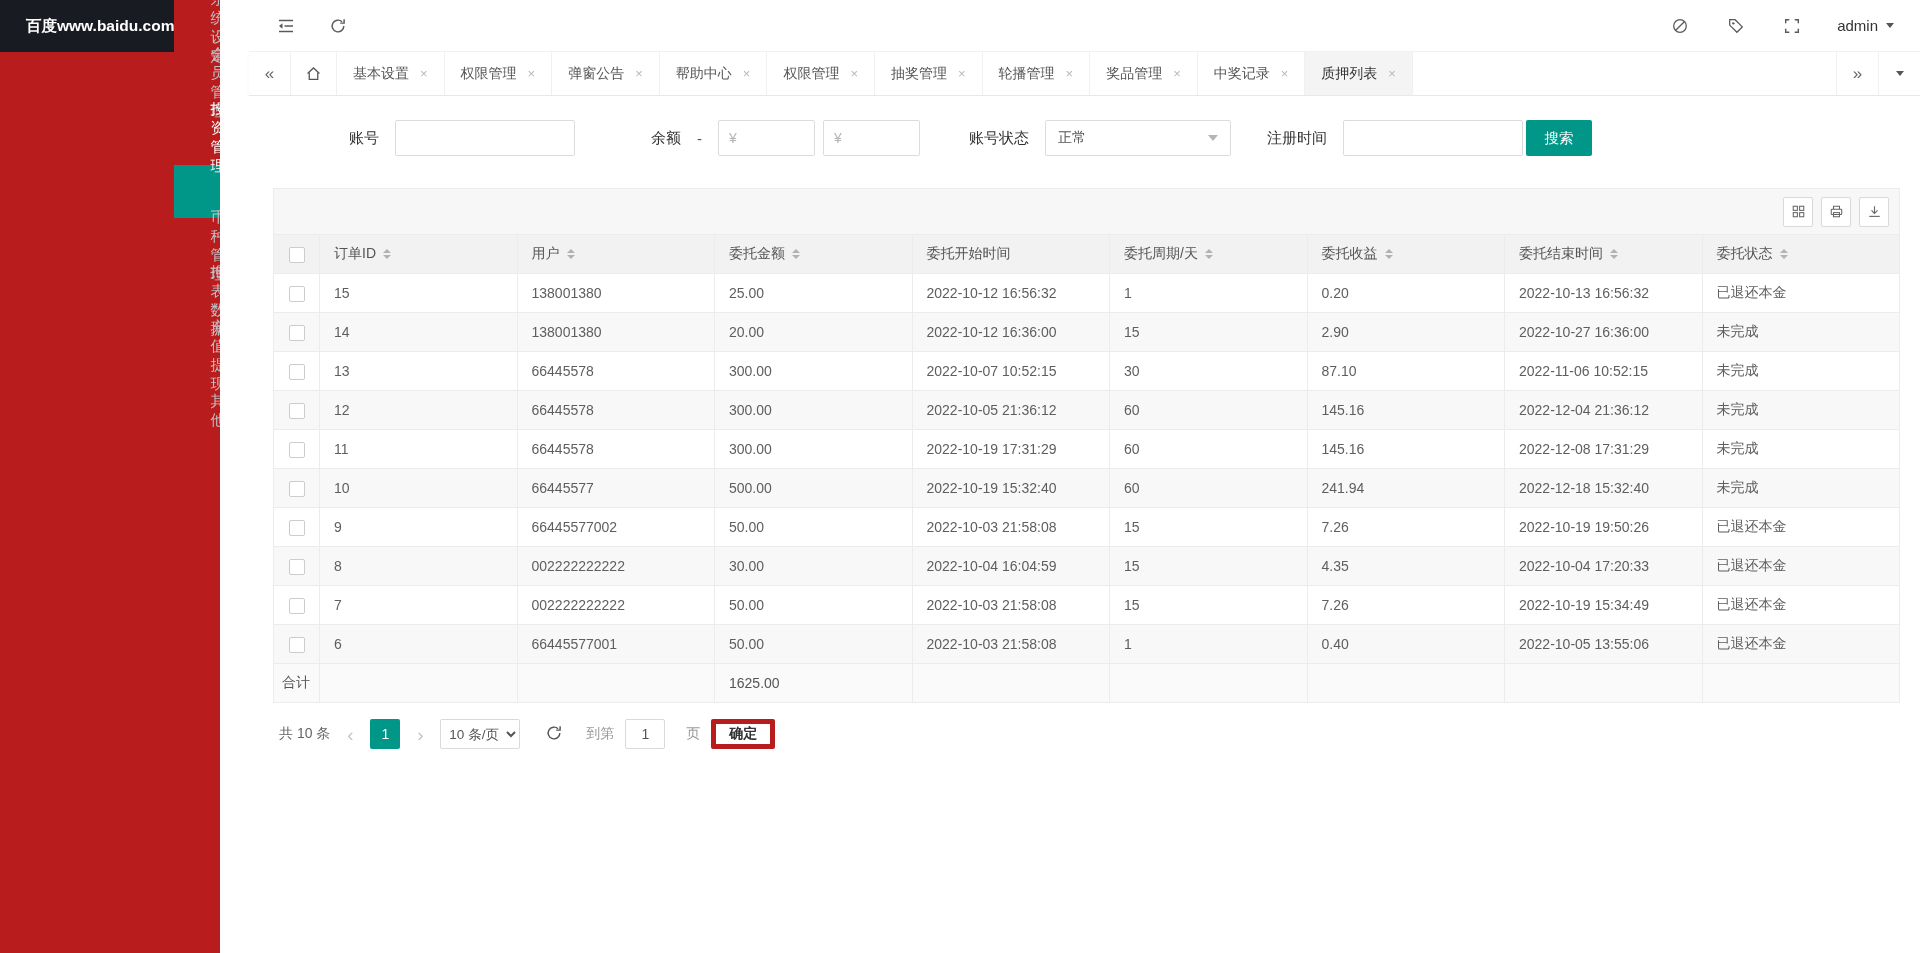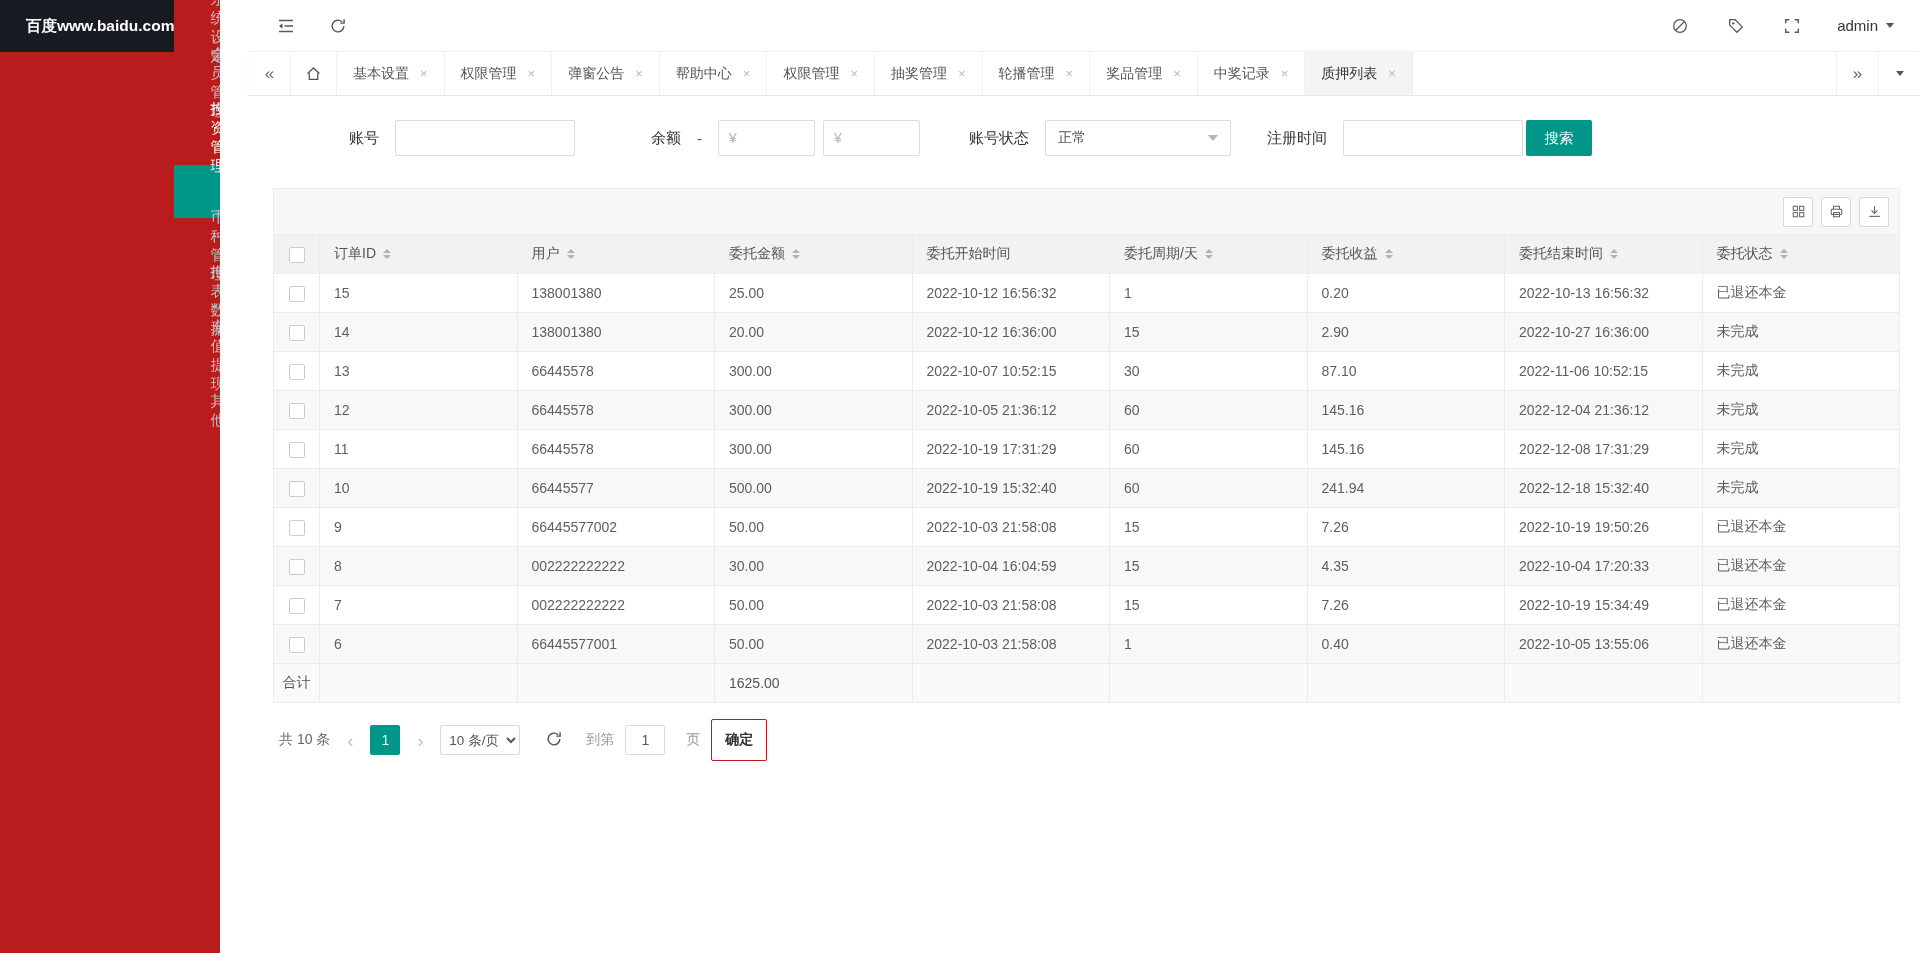--- a/index.html
+++ b/index.html
@@ -61,37 +61,37 @@
   
   .table-toolbar { height: 46px; background: #f7f7f7; border: 1px solid #ececec; border-bottom: none; display: flex; align-items: center; justify-content: flex-end; gap: 8px; padding: 0 10px; }
   .tool-btn { width: 30px; height: 30px; background: #fff; border: 1px solid #d9d9d9; border-radius: 2px; display: flex; align-items: center; justify-content: center; color: #666; cursor: pointer; }
 
   table { width: 100%; border-collapse: collapse; table-layout: fixed; font-size: 14px; }
   th, td { border: 1px solid #ececec; height: 39px; padding: 0 14px; text-align: left; font-weight: normal; color: #5e5e5e; overflow: hidden; white-space: nowrap; }
   thead th { background: #f2f2f2; color: #555; }
   tbody tr:nth-child(even) td { background: #f8f8f8; }
   tfoot td { background: #fafafa; color: #555; }
   .col-check { width: 46px; text-align: center; padding: 0; }
-  tfoot td:first-child { padding: 0 8px; text-align: center; }
+  tfoot td:first-child { padding: 0 8px; }
   input[type="checkbox"] { appearance: none; width: 16px; height: 16px; border: 1px solid #ccc; border-radius: 2px; background: #fff; vertical-align: middle; cursor: pointer; }
   .th-inner { display: flex; align-items: center; }
   .sort-caret { display: inline-flex; flex-direction: column; gap: 2px; margin-left: 7px; cursor: pointer; }
   .sort-caret .cu { width: 0; height: 0; border-left: 4px solid transparent; border-right: 4px solid transparent; border-bottom: 4.5px solid #b2b2b2; }
   .sort-caret .cd { width: 0; height: 0; border-left: 4px solid transparent; border-right: 4px solid transparent; border-top: 4.5px solid #b2b2b2; }
 
   
   .pagination { display: flex; align-items: center; gap: 11px; padding: 16px 0 0 6px; font-size: 14px; color: #666; }
   .pg-arrow { width: 18px; text-align: center; font-size: 19px; color: #c5c5c5; cursor: pointer; line-height: 1; }
   .pg-page { min-width: 30px; height: 30px; display: flex; align-items: center; justify-content: center; border-radius: 2px; cursor: pointer; }
   .pg-page.active { background: #009688; color: #fff; }
   .pg-size { height: 30px; border: 1px solid #d9d9d9; border-radius: 2px; background: #fff; color: #555; font-size: 13.5px; padding: 0 4px; font-family: inherit; outline: none; cursor: pointer; }
   .pg-refresh { display: inline-flex; width: 20px; height: 20px; color: #555; margin-left: 14px; cursor: pointer; }
   .pg-goto-label { margin-left: 10px; color: #999; }
   .pg-goto-input { width: 40px; height: 30px; border: 1px solid #d9d9d9; border-radius: 2px; text-align: center; font-size: 14px; color: #555; outline: none; font-family: inherit; }
-  .pg-confirm { height: 42px; padding: 0 13px; border: 1px solid #b91c1c; border-radius: 2px; background: #fff; color: #333; font-size: 14px; font-weight: 600; cursor: pointer; font-family: inherit; }
+  .pg-confirm { height: 30px; padding: 0 13px; border: 5px solid #b91c1c; border-radius: 2px; background: #fff; color: #333; font-size: 14px; font-weight: 600; cursor: pointer; font-family: inherit; }
 </style>
 </head>
 <body>
 
 <div class="app">
 
   <aside class="sidebar">
     <div class="logo">百度www.baidu.com</div>
     <nav class="menu" id="menu">
         <div class="menu-item">

